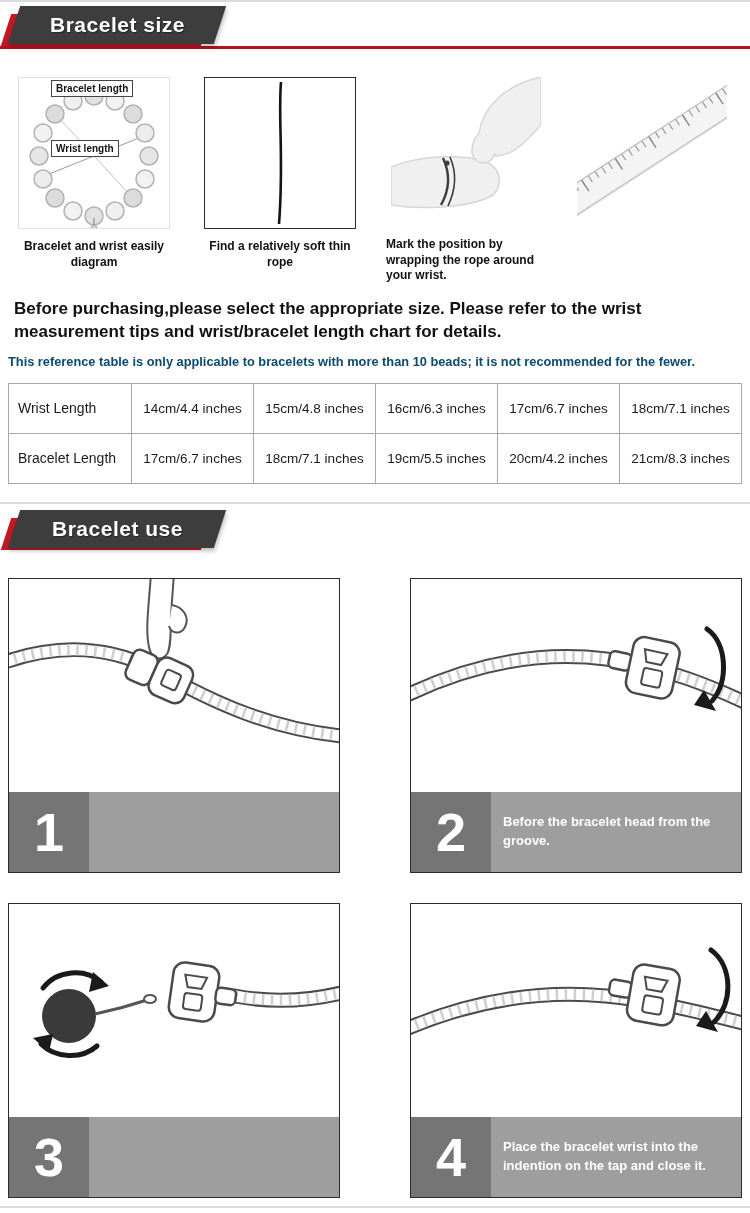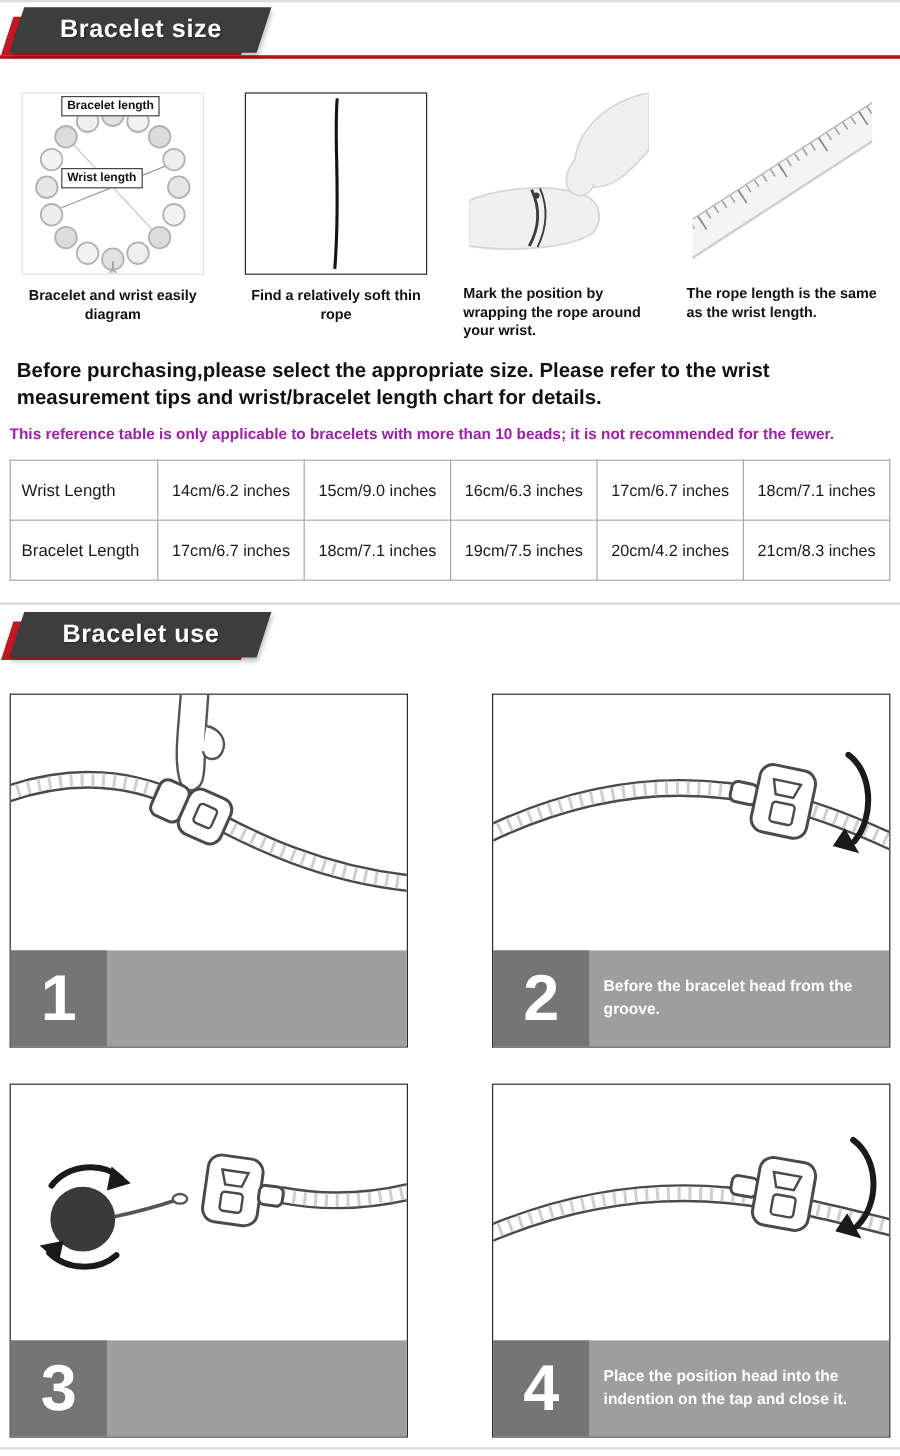--- a/index.html
+++ b/index.html
@@ -24,21 +24,21 @@
   .fig-img.light-border{border:1px solid #e2e2e2;}
   .fig-img.dark-border{border:1px solid #2b2b2b;}
   .fig-cap{font-size:12px;font-weight:700;margin-top:10px;line-height:1.3;}
   .cap-center{text-align:center;width:150px;margin-left:auto;margin-right:auto;}
   .cap-left{text-align:left;width:162px;margin-left:8px;}
   .tag{position:absolute;background:#fff;border:1px solid #444;font-size:10px;font-weight:700;padding:2px 4px;white-space:nowrap;}
   .tag-bracelet{top:2px;left:32px;}
   .tag-wrist{top:62px;left:32px;}
 
   .intro{margin:14px 14px 0;font-size:17px;font-weight:700;line-height:1.35;}
-  .note{margin:10px 0 0 8px;font-size:12.8px;font-weight:700;color:#a21caf;white-space:nowrap;overflow:hidden;}
+  .note{margin:10px 0 0 8px;font-size:12.8px;font-weight:700;color:#0c4a6e;white-space:nowrap;overflow:hidden;}
 
   table.size-table{margin:14px 8px 0;border-collapse:collapse;width:734px;table-layout:fixed;}
   table.size-table td{border:1px solid #a8a8a8;height:47px;font-size:13.5px;text-align:center;color:#1a1a1a;}
   table.size-table td.rowhead{text-align:left;padding-left:9px;font-size:14px;width:112px;}
 
   .hr-mid{margin-top:18px;}
   .ribbon2{margin-top:4px;}
 
   
   .panels{display:grid;grid-template-columns:332px 332px;gap:30px 70px;padding:0 8px;margin-top:28px;}
@@ -138,42 +138,41 @@
         <div class="fig-img">
           <svg viewBox="0 0 150 150">
             <g transform="rotate(-33 75 75)">
               <rect x="-45" y="60" width="245" height="27" fill="#f4f4f4" stroke="#b9b9b9" stroke-width="1.2"></rect>
               <path d="M-40 64 H 198" stroke="#9a9a9a" stroke-width="7" stroke-dasharray="1.2 6.8" fill="none"></path>
               <path d="M-40 67 H 198" stroke="#8a8a8a" stroke-width="13" stroke-dasharray="1.4 38.6" fill="none"></path>
               <line x1="-45" y1="87" x2="200" y2="87" stroke="#cfcfcf" stroke-width="2"></line>
             </g>
           </svg>
         </div>
-        <figcaption class="fig-cap cap-left">The rope length is the same as the wrist length.</figcaption>
       </figure>
     </div>
 
     <p class="intro">Before purchasing,please select the appropriate size. Please refer to the wrist measurement tips and wrist/bracelet length chart for details.</p>
     <p class="note">This reference table is only applicable to bracelets with more than 10 beads; it is not recommended for the fewer.</p>
 
     <table class="size-table">
       <tbody>
         <tr>
           <td class="rowhead">Wrist Length</td>
-          <td>14cm/6.2 inches</td>
-          <td>15cm/9.0 inches</td>
+          <td>14cm/4.4 inches</td>
+          <td>15cm/4.8 inches</td>
           <td>16cm/6.3 inches</td>
           <td>17cm/6.7 inches</td>
           <td>18cm/7.1 inches</td>
         </tr>
         <tr>
           <td class="rowhead">Bracelet Length</td>
           <td>17cm/6.7 inches</td>
           <td>18cm/7.1 inches</td>
-          <td>19cm/7.5 inches</td>
+          <td>19cm/5.5 inches</td>
           <td>20cm/4.2 inches</td>
           <td>21cm/8.3 inches</td>
         </tr>
       </tbody>
     </table>
   </section>
 
   <section>
     <div class="hr-gray hr-mid"></div>
     <div class="ribbon ribbon2">
@@ -264,21 +263,21 @@
               <rect class="ln" x="219" y="62" width="47" height="57" rx="11"></rect>
               <path class="ln2" d="M231 74 h23 l-4 12 h-15 Z"></path>
               <rect class="ln2" x="234" y="92" width="19" height="17" rx="3"></rect>
             </g>
             <path class="arr" d="M300 46 C 322 62 322 100 303 118"></path>
             <polygon class="arrhead" points="295,107 307,128 285,122"></polygon>
           </svg>
         </div>
         <div class="panel-band">
           <div class="panel-num">4</div>
-          <div class="panel-text">Place the position head into the indention on the tap and close it.</div>
+          <div class="panel-text">Place the bracelet wrist into the indention on the tap and close it.</div>
         </div>
       </div>
 
     </div>
   </section>
 
   <div class="hr-gray hr-bottom"></div>
 </div>
 
 </body></html>

